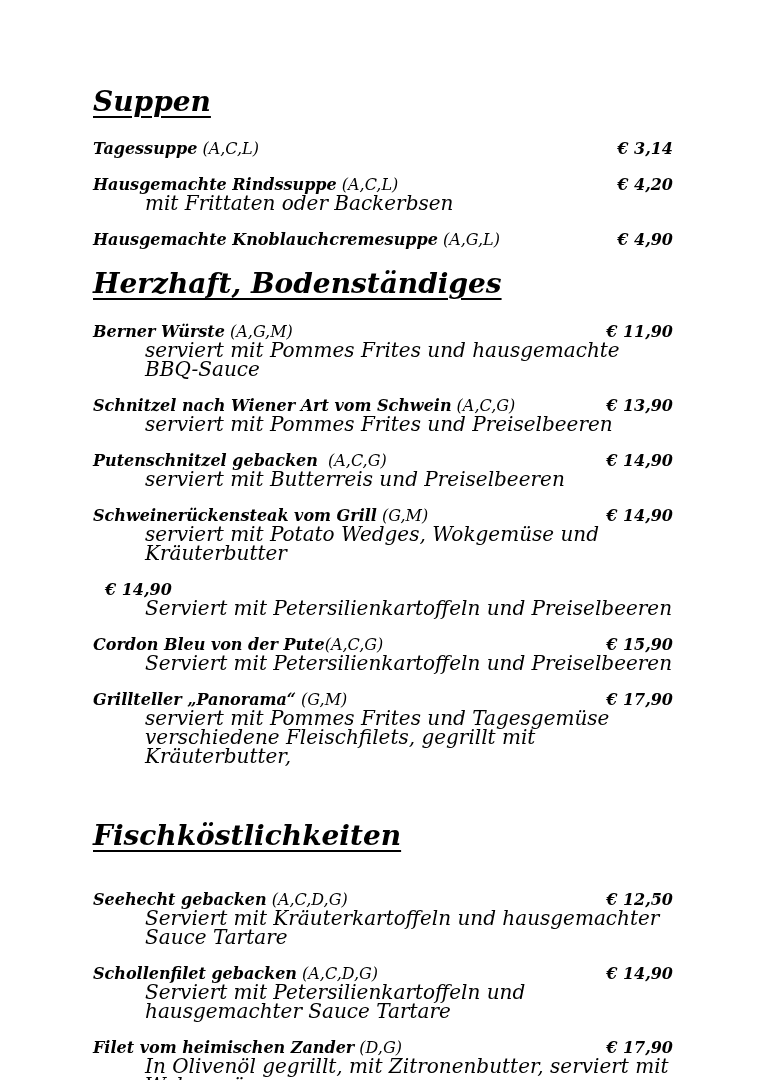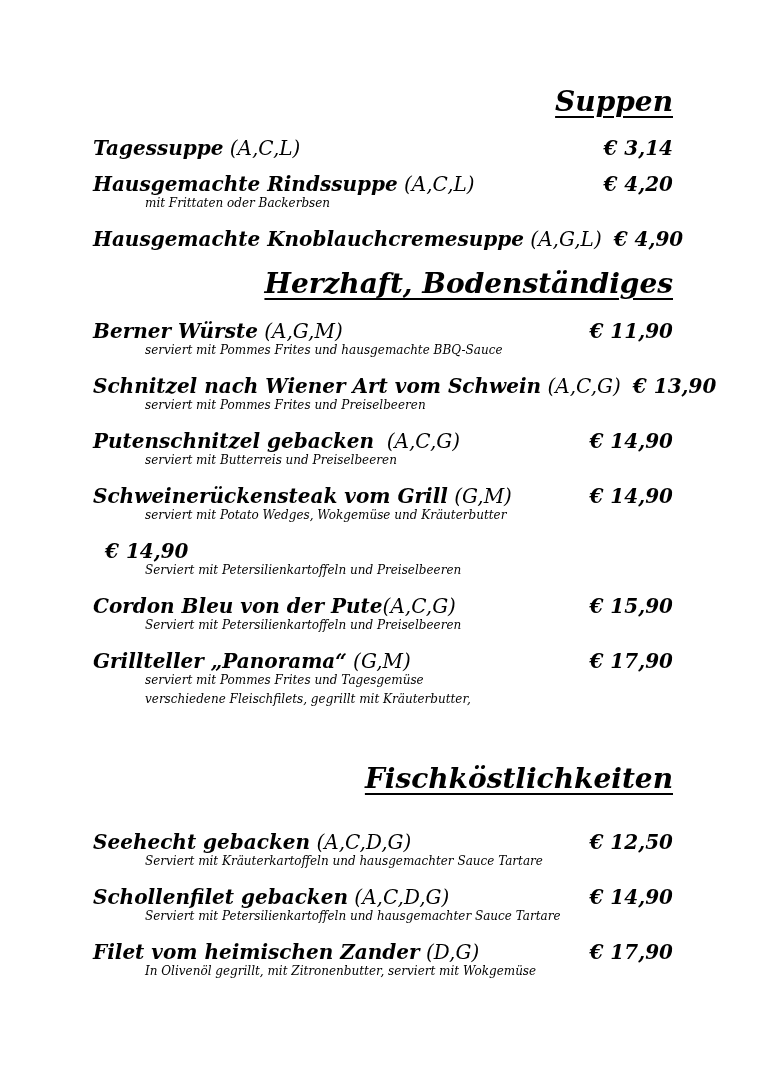--- a/index.html
+++ b/index.html
@@ -16,40 +16,40 @@
     color: #000000;
     font-family: "DejaVu Serif", serif;
     overflow: hidden;
     box-sizing: border-box;
   }
   .content {
     padding: 0 90px 0 93px;
   }
   .section-title {
     display: block;
-    text-align: right;
+    text-align: left;
     font-size: 28px;
     line-height: 35px;
     font-weight: 700;
     font-style: italic;
     text-decoration: underline;
     text-decoration-thickness: 2px;
     text-underline-offset: 5px;
     margin: 0;
   }
   section:nth-of-type(1) .section-title { margin-top: 84px; margin-bottom: 20px; }
   section:nth-of-type(2) .section-title { margin-top: 4px; margin-bottom: 21px; }
   section:nth-of-type(3) .section-title { margin-top: 52px; margin-bottom: 37px; }
 
   .item { margin-bottom: 17px; }
   .item-row {
     display: flex;
     justify-content: space-between;
     align-items: baseline;
-    font-size: 20px;
+    font-size: 16px;
     line-height: 19px;
   }
   .item-name {
     font-weight: 700;
     font-style: italic;
     white-space: pre;
   }
   .item-allergens {
     font-weight: 400;
     font-style: italic;
@@ -57,21 +57,21 @@
   }
   .item-price {
     font-weight: 700;
     font-style: italic;
     white-space: pre;
     margin-left: 12px;
   }
   .item-desc-line {
     font-weight: 400;
     font-style: italic;
-    font-size: 12px;
+    font-size: 20px;
     line-height: 19px;
     padding-left: 52px;
   }
 </style>
 </head>
 <body>
 
 <div class="page">
   <div class="content">
   <section>

